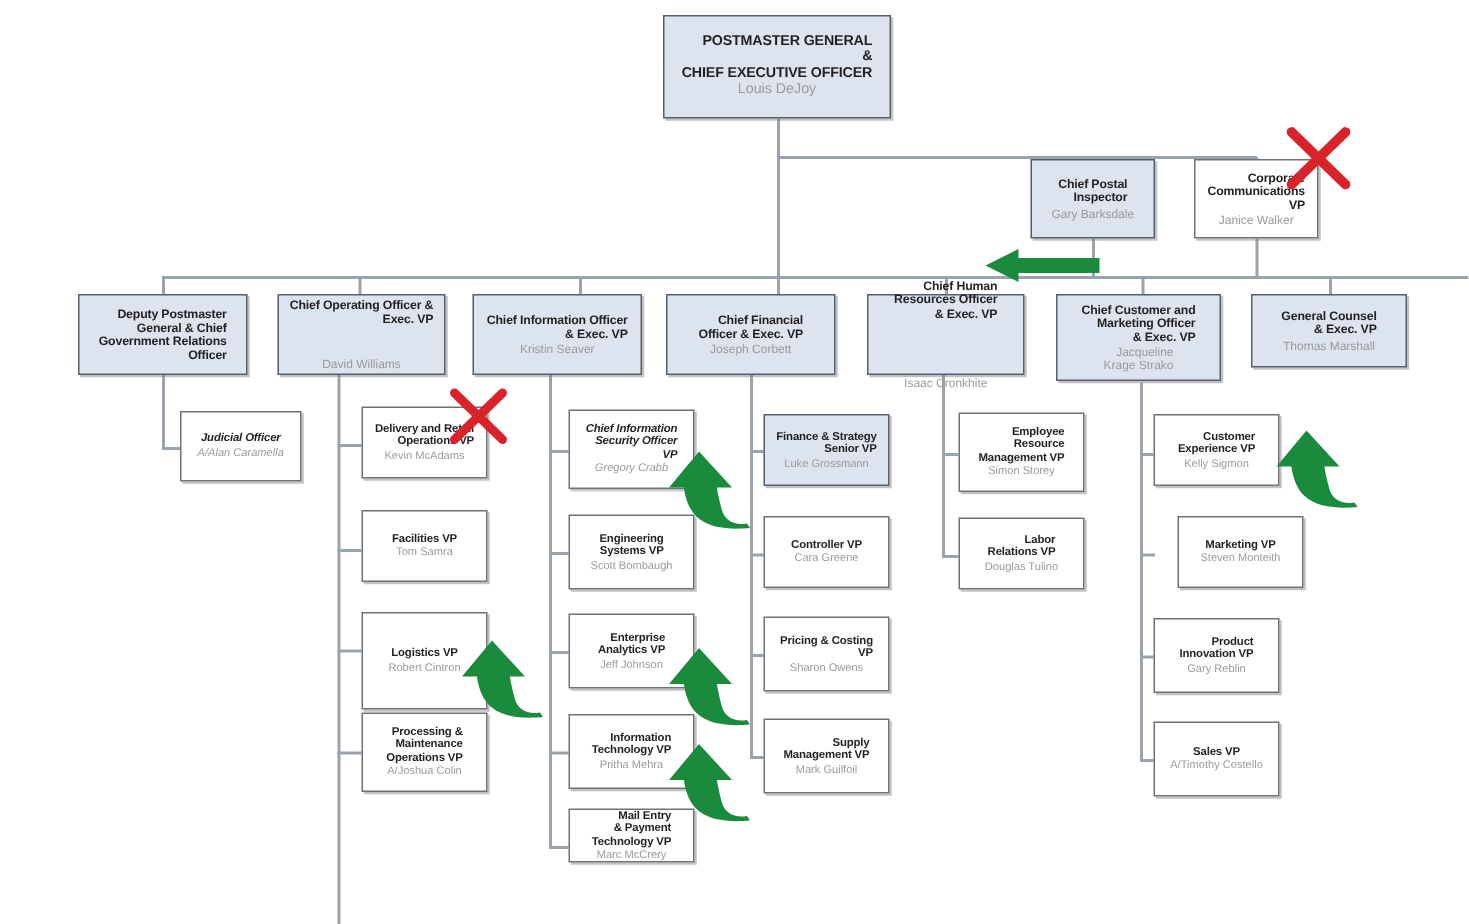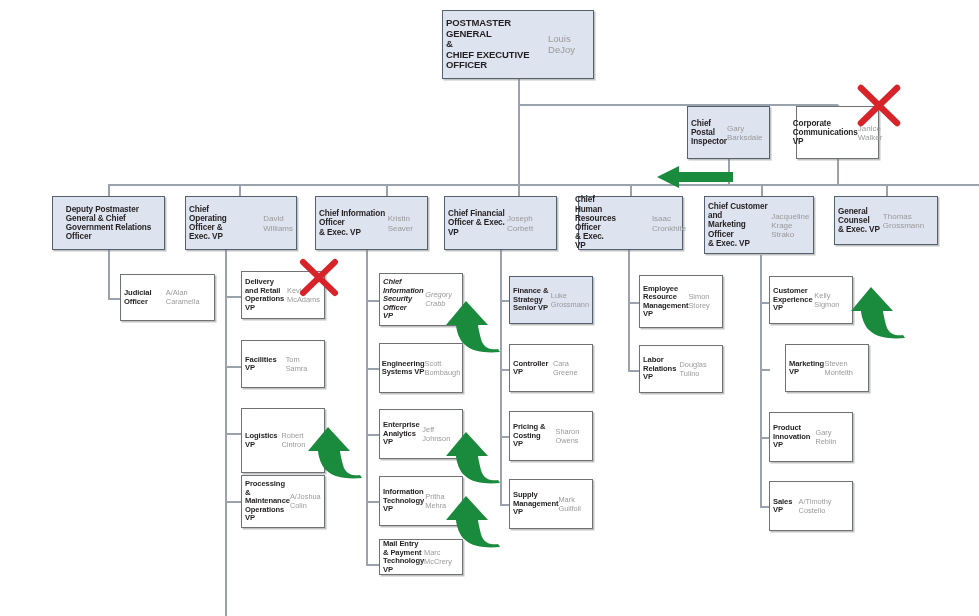--- a/index.html
+++ b/index.html
@@ -9,24 +9,24 @@
     width:979px;height:616px;
     background:#ffffff;
     overflow:hidden;
   }
   .node{
     position:absolute;
     box-sizing:border-box;
     border:1px solid #6f7275;
     background:#ffffff;
     display:flex;
-    flex-direction:row;
+    flex-direction:column;
     align-items:center;
     justify-content:center;
-    text-align:left;
+    text-align:right;
     padding:2px 3px;
     box-shadow:1.5px 1.5px 0 rgba(120,120,120,0.45);
   }
   .node.blue{background:#dde3ef;border-color:#55606e;}
   .title{
     font-weight:bold;
     color:#231f20;
     line-height:1.12;
     letter-spacing:-0.1px;
   }
@@ -148,24 +148,24 @@
     <div class="name">Isaac Cronkhite</div>
   </div>
 
   <div class="node blue lvl3" style="left:704px;top:196px;width:110px;height:58px;">
     <div class="title multiline">Chief Customer and<br>Marketing Officer<br>&amp; Exec. VP</div>
     <div class="name multiline">Jacqueline<br>Krage Strako</div>
   </div>
 
   <div class="node blue lvl3" style="left:834px;top:196px;width:104px;height:49px;">
     <div class="title multiline">General Counsel<br>&amp; Exec. VP</div>
-    <div class="name">Thomas Grossmann</div>
-  </div>
-
-  <div class="node lvl4" style="left:120px;top:274px;width:95px;height:47px;">
+    <div class="name">Thomas Marshall</div>
+  </div>
+
+  <div class="node lvl4" style="left:120px;top:274px;width:81px;height:47px;font-style:italic;">
     <div class="title multiline">Judicial Officer</div>
     <div class="name">A/Alan Caramella</div>
   </div>
 
   <div class="node lvl4" style="left:241px;top:271px;width:84px;height:48px;">
     <div class="title multiline">Delivery and Retail<br>Operations VP</div>
     <div class="name">Kevin McAdams</div>
   </div>
   <div class="node lvl4" style="left:241px;top:340px;width:84px;height:48px;">
     <div class="title multiline">Facilities VP</div>

